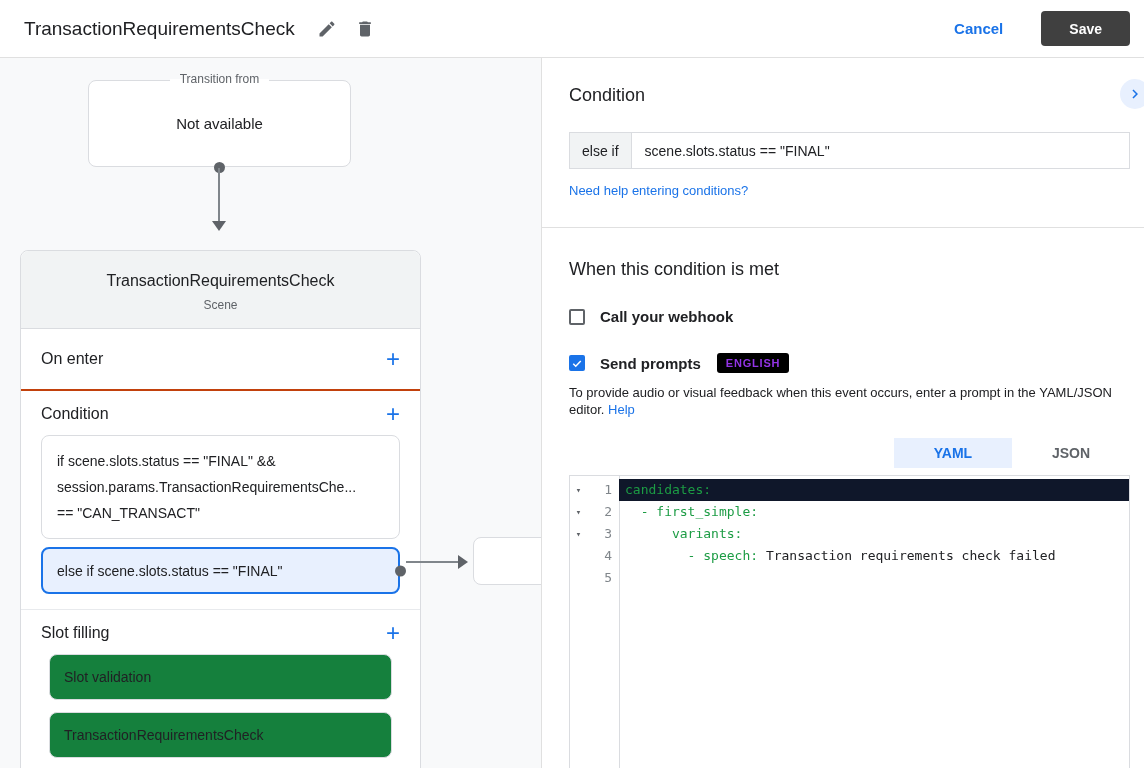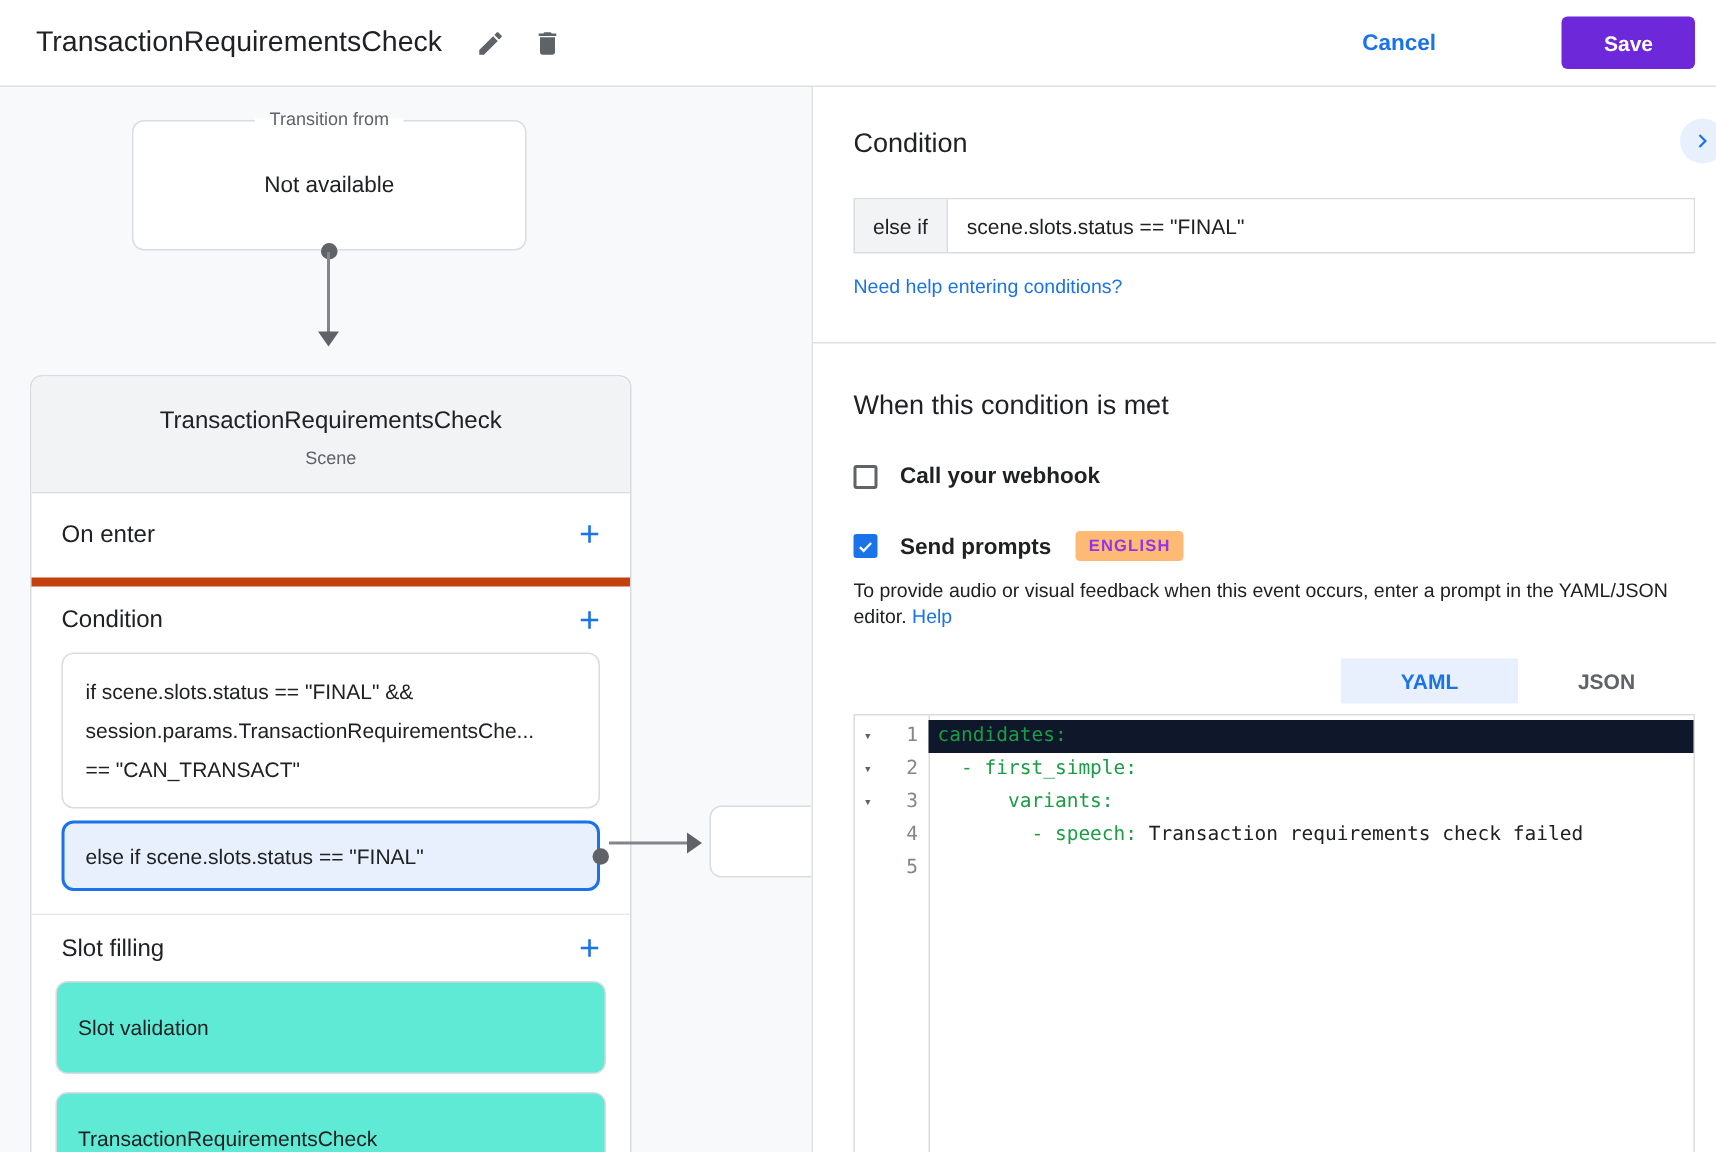--- a/index.html
+++ b/index.html
@@ -12,49 +12,49 @@
   .topbar{
     height:58px; display:flex; justify-content:space-between; align-items:center;
     padding:0 14px 0 24px; border-bottom:1px solid #e0e0e0; background:#fff;
   }
   .topbar-left{ display:flex; align-items:center; gap:6px; }
   .page-title{ font-size:19px; font-weight:400; margin:0 10px 0 0; }
   .icon-btn{ background:none; border:none; padding:6px; cursor:pointer; display:flex; align-items:center; }
   .icon-btn svg{ width:20px; height:20px; fill:#5f6368; }
   .topbar-right{ display:flex; align-items:center; }
   .cancel-btn{ background:none; border:none; color:#1a73e8; font-size:15px; font-weight:600; margin-right:32px; cursor:pointer; font-family:inherit; }
-  .save-btn{ background:#6d28d9; border:none; color:#fff; font-size:14px; font-weight:600; border-radius:4px; padding:0 28px; height:35px; cursor:pointer; font-family:inherit;margin-left:46px; }
+  .save-btn{ background:#404040; border:none; color:#fff; font-size:14px; font-weight:600; border-radius:4px; padding:0 28px; height:35px; cursor:pointer; font-family:inherit; }
 
   
   .canvas{ position:absolute; left:0; top:58px; width:541px; height:710px; background:#f8f9fa; overflow:hidden; }
   .flow-label{ position:absolute; top:-9px; left:0; right:0; text-align:center; font-size:12px; color:#5f6368; pointer-events:none; }
   .flow-label span{ padding:0 10px; }
   .lbl-box span{ background:linear-gradient(to bottom,#f8f9fa 50%,#ffffff 50%); }
   .lbl-card span{ background:linear-gradient(to bottom,#f8f9fa 50%,#f1f3f4 50%); }
 
   .from-box{ position:absolute; left:88px; top:22px; width:263px; height:87px; background:#fff; border:1px solid #dadce0; border-radius:8px; }
   .from-content{ height:100%; display:flex; align-items:center; justify-content:center; font-size:15px; }
 
   .v-dot{ position:absolute; left:214px; top:104px; width:11px; height:11px; border-radius:50%; background:#5f6368; }
   .v-line{ position:absolute; left:218px; top:110px; width:2px; height:54px; background:#80868b; }
   .v-arrow{ position:absolute; left:212px; top:163px; width:0; height:0;
     border-left:7px solid transparent; border-right:7px solid transparent; border-top:10px solid #5f6368; }
 
   .scene-card{ position:absolute; left:20px; top:192px; width:401px; height:600px; background:#fff; border:1px solid #dadce0; border-radius:8px 8px 0 0; }
   .card-header{ background:#f1f3f4; border-bottom:1px solid #dadce0; border-radius:8px 8px 0 0; text-align:center; height:78px; padding-top:21px; }
   .card-title{ font-size:16px; }
   .card-sub{ font-size:12px; color:#5f6368; margin-top:8px; }
-  .sect-row{ display:flex; justify-content:space-between; align-items:center; padding:0 20px; height:62px; border-bottom:6px solid #c2410c; font-size:16px; }
+  .sect-row{ display:flex; justify-content:space-between; align-items:center; padding:0 20px; height:62px; border-bottom:2px solid #c2410c; font-size:16px; }
   .sect-head{ display:flex; justify-content:space-between; align-items:center; padding:10px 20px 8px; font-size:16px; height:44px; }
   .plus{ color:#1a73e8; font-size:24px; font-weight:300; line-height:20px; cursor:pointer; }
   .cond-box{ margin:0 20px; border:1px solid #dadce0; border-radius:8px; padding:12px 15px; font-size:14px; line-height:26px; background:#fff; }
   .elseif-box{ margin:8px 20px 0; background:#e8f0fe; border:2px solid #1a73e8; border-radius:8px; height:47px; display:flex; align-items:center; padding:0 14px; font-size:14px; position:relative; }
   .elseif-dot{ position:absolute; right:-8px; top:50%; transform:translateY(-50%); width:11px; height:11px; border-radius:50%; background:#5f6368; }
   .sect-sep{ border-top:1px solid #e8eaed; margin-top:15px; }
-  .slot-box{ margin:0 16px 12px; height:62px; border:1px solid #dadce0; border-radius:8px; display:flex; align-items:center; padding:0 14px; font-size:14px; background:#5eead4; }
+  .slot-box{ margin:0 28px 12px; height:46px; border:1px solid #dadce0; border-radius:8px; display:flex; align-items:center; padding:0 14px; font-size:14px; background:#15803d; }
 
   .h-line{ position:absolute; left:406px; top:503px; width:54px; height:2px; background:#80868b; }
   .h-arrow{ position:absolute; left:458px; top:497px; width:0; height:0;
     border-top:7px solid transparent; border-bottom:7px solid transparent; border-left:10px solid #5f6368; }
   .target-box{ position:absolute; left:473px; top:479px; width:80px; height:48px; background:#fff; border:1px solid #dadce0; border-radius:8px; }
 
   
   .panel{ position:absolute; left:541px; top:58px; right:0; bottom:0; background:#fff; border-left:1px solid #e0e0e0; padding:0 14px 0 27px; overflow:hidden; }
   .panel-head{ position:relative; margin-top:27px; }
   .panel-title{ font-size:18px; font-weight:400; margin:0; }
@@ -67,21 +67,21 @@
   .help-link{ display:inline-block; margin-top:14px; font-size:13px; color:#1a73e8; text-decoration:none; cursor:pointer; }
   .divider{ height:1px; background:#e0e0e0; margin:28px -14px 0 -27px; }
   .when-heading{ margin:31px 0 0; font-size:18px; font-weight:400; }
 
   .check-row{ margin-top:28px; display:flex; align-items:center; }
   .checkbox{ width:16px; height:16px; border:2px solid #5f6368; border-radius:2px; margin-right:15px; flex:none; cursor:pointer; display:flex; align-items:center; justify-content:center; }
   .checkbox svg{ display:none; }
   .checkbox.checked{ background:#1a73e8; border-color:#1a73e8; }
   .checkbox.checked svg{ display:block; width:13px; height:13px; }
   .check-label{ font-size:15px; font-weight:600; }
-  .badge{ margin-left:16px; background:#fdba74; color:#9334e6; font-size:11px; font-weight:600; letter-spacing:.8px; padding:4px 9px; border-radius:3px; }
+  .badge{ margin-left:16px; background:#000000; color:#9334e6; font-size:11px; font-weight:600; letter-spacing:.8px; padding:4px 9px; border-radius:3px; }
 
   .hint{ margin-top:11px; font-size:13px; line-height:17px; color:#202124; max-width:545px; }
   .hint a{ color:#1a73e8; text-decoration:none; cursor:pointer; }
 
   .tabs{ margin-top:20px; display:flex;justify-content:flex-end; }
   .tab{ width:118px; height:30px; display:flex; align-items:center; justify-content:center; font-size:14px; font-weight:600; color:#5f6368; cursor:pointer; }
   .tab.active{ background:#e8f0fe; color:#1a73e8; }
 
   .editor{ margin-top:7px; border:1px solid #dadce0; height:320px; background:#fff; position:relative; padding-top:3px;
     font-family:"DejaVu Sans Mono", monospace; font-size:13px; }

